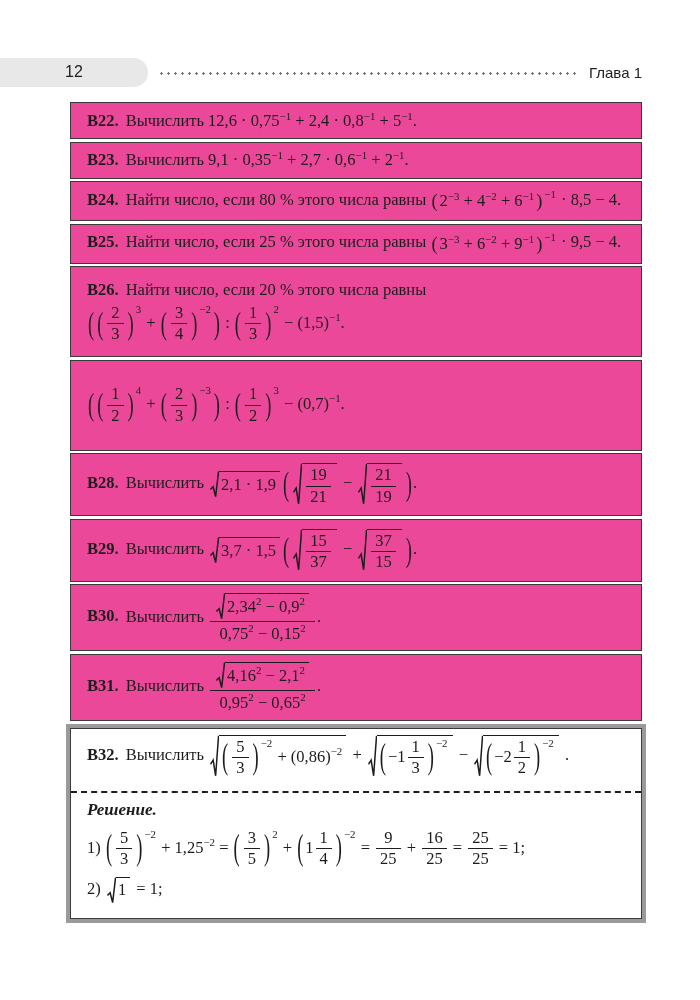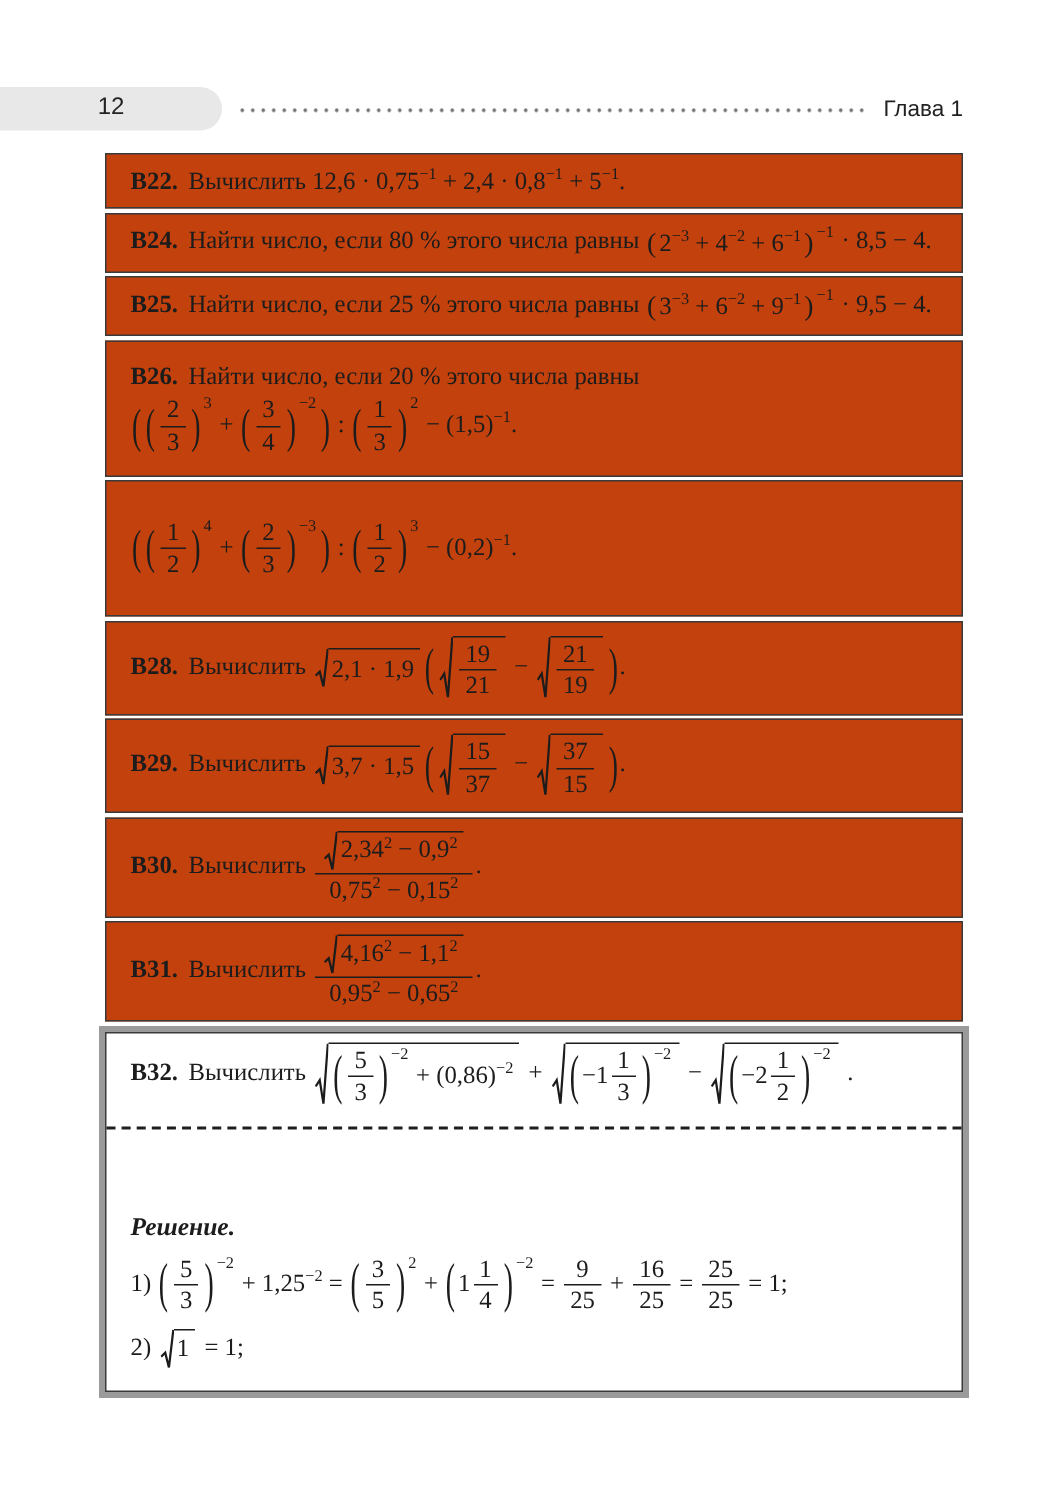--- a/index.html
+++ b/index.html
@@ -37,21 +37,21 @@
     background-position:left center;
     background-repeat:repeat-x;
   }
   .chapter { margin-right:58px; font-size:15px; color:var(--header_text,#222); }
 
   
   #problems-table { margin:15px 0 0 70px; width:572px; }
   .problem-row {
     border:1.5px solid var(--row_border,#3a3a3a);
     margin-bottom:2.5px;
-    background:#c2410c;
+    background:#ec4899;
     display:flex; flex-direction:column; justify-content:center; align-items:flex-start;
     padding:4px 8px 4px 16px;
     line-height:1.3;
   }
   .problem-row.r0,.problem-row.r1{min-height:37px}
   .problem-row.r2,.problem-row.r3{min-height:40px}
   .problem-row.r4,.problem-row.r5{min-height:91px}
   .problem-row.r6,.problem-row.r7{min-height:63px}
   .problem-row.r8,.problem-row.r9{min-height:67px}
   .row-line { display:block; white-space:nowrap; }
@@ -81,41 +81,44 @@
     outline:4px solid var(--highlight_border,#9a9a9a);
     background:#fff;
   }
   #hl-problem {
     min-height:62px;
     display:flex; 
     padding:6px 8px 6px 16px;
     white-space:nowrap;
   }
   .divider { border-top:2px dashed #1e1e1e; height:0; }
-  #hl-solution { padding:7px 20px 12px 16px;margin-top:48px; }
+  #hl-solution { padding:7px 20px 12px 16px; }
   #solution-title { font-weight:bold; font-style:italic; font-size:17px; }
   .sol-step { margin:9px 0 2px; white-space:nowrap; }
 </style>
 </head>
 <body>
 
 <div class="page">
 
   <div class="page-header">
     <div class="pill">
       <span>12</span>
     </div>
     <div class="leader"></div>
     <span class="chapter">Глава 1</span>
   </div>
 
   <div id="problems-table">
       <div class="problem-row r0">
         <div class="row-line"><span class="plabel">В22.</span><span class="mtext">Вычислить 12,6 · 0,75</span><sup class="msup">−1</sup><span class="mtext"> + 2,4 · 0,8</span><sup class="msup">−1</sup><span class="mtext"> + 5</span><sup class="msup">−1</sup><span class="mtext">.</span></div>
       </div>
+      <div class="problem-row r1">
+        <div class="row-line"><span class="plabel">В23.</span><span class="mtext">Вычислить 9,1 · 0,35</span><sup class="msup">−1</sup><span class="mtext"> + 2,7 · 0,6</span><sup class="msup">−1</sup><span class="mtext"> + 2</span><sup class="msup">−1</sup><span class="mtext">.</span></div>
+      </div>
       <div class="problem-row r2">
         <div class="row-line"><span class="plabel">В24.</span><span class="mtext">Найти число, если 80 % этого числа равны </span><span class="supgroup">
             <span class="pgroup">
               <span class="pfence">(</span>
               <span class="pcontent"><span class="mtext">2</span><sup class="msup">−3</sup><span class="mtext"> + 4</span><sup class="msup">−2</sup><span class="mtext"> + 6</span><sup class="msup">−1</sup></span>
               <span class="pfence">)</span>
             </span>
             <span class="gsup">−1</span>
           </span><span class="mtext"> · 8,5 − 4.</span></div>
       </div>
@@ -177,21 +180,21 @@
                 <span class="gsup">−3</span>
               </span></span>
             <span class="pfence" style="transform: scaleY(1.729);">)</span>
           </span><span class="mtext"> : </span><span class="supgroup">
             <span class="pgroup">
               <span class="pfence" style="transform: scaleY(1.729);">(</span>
               <span class="pcontent"><span class="frac"><span class="num"><span class="mtext">1</span></span><span class="den"><span class="mtext">2</span></span></span></span>
               <span class="pfence" style="transform: scaleY(1.729);">)</span>
             </span>
             <span class="gsup">3</span>
-          </span><span class="mtext"> − (0,2)</span><sup class="msup">−1</sup><span class="mtext">.</span></div>
+          </span><span class="mtext"> − (0,7)</span><sup class="msup">−1</sup><span class="mtext">.</span></div>
       </div>
       <div class="problem-row r6">
         <div class="row-line"><span class="plabel">В28.</span><span class="mtext">Вычислить </span><span class="sqrt">
             <span class="radsign">
               <svg viewBox="0 0 20 60" preserveAspectRatio="none" aria-hidden="true">
                 <polyline points="1,41 7,35 12.5,57 19,1.2" fill="none" stroke="currentColor" stroke-width="1.5" vector-effect="non-scaling-stroke"></polyline>
               </svg>
             </span>
             <span class="radicand"><span class="mtext">2,1 · 1,9</span></span>
           </span><span class="pgroup">
@@ -252,21 +255,21 @@
                 <span class="radicand"><span class="mtext">2,34</span><sup class="msup">2</sup><span class="mtext"> − 0,9</span><sup class="msup">2</sup></span>
               </span></span><span class="den"><span class="mtext">0,75</span><sup class="msup">2</sup><span class="mtext"> − 0,15</span><sup class="msup">2</sup></span></span><span class="mtext">.</span></div>
       </div>
       <div class="problem-row r9">
         <div class="row-line"><span class="plabel">В31.</span><span class="mtext">Вычислить </span><span class="frac"><span class="num"><span class="sqrt">
                 <span class="radsign">
                   <svg viewBox="0 0 20 60" preserveAspectRatio="none" aria-hidden="true">
                     <polyline points="1,41 7,35 12.5,57 19,1.2" fill="none" stroke="currentColor" stroke-width="1.5" vector-effect="non-scaling-stroke"></polyline>
                   </svg>
                 </span>
-                <span class="radicand"><span class="mtext">4,16</span><sup class="msup">2</sup><span class="mtext"> − 1,1</span><sup class="msup">2</sup></span>
+                <span class="radicand"><span class="mtext">4,16</span><sup class="msup">2</sup><span class="mtext"> − 2,1</span><sup class="msup">2</sup></span>
               </span></span><span class="den"><span class="mtext">0,95</span><sup class="msup">2</sup><span class="mtext"> − 0,65</span><sup class="msup">2</sup></span></span><span class="mtext">.</span></div>
       </div>
     </div>
 
   <div id="highlight-block">
     <div id="hl-problem">
         <div class="row-line"><span class="plabel">В32.</span><span class="mtext">Вычислить </span><span class="sqrt">
             <span class="radsign">
               <svg viewBox="0 0 20 60" preserveAspectRatio="none" aria-hidden="true">
                 <polyline points="1,41 7,35 12.5,57 19,1.2" fill="none" stroke="currentColor" stroke-width="1.5" vector-effect="non-scaling-stroke"></polyline>

